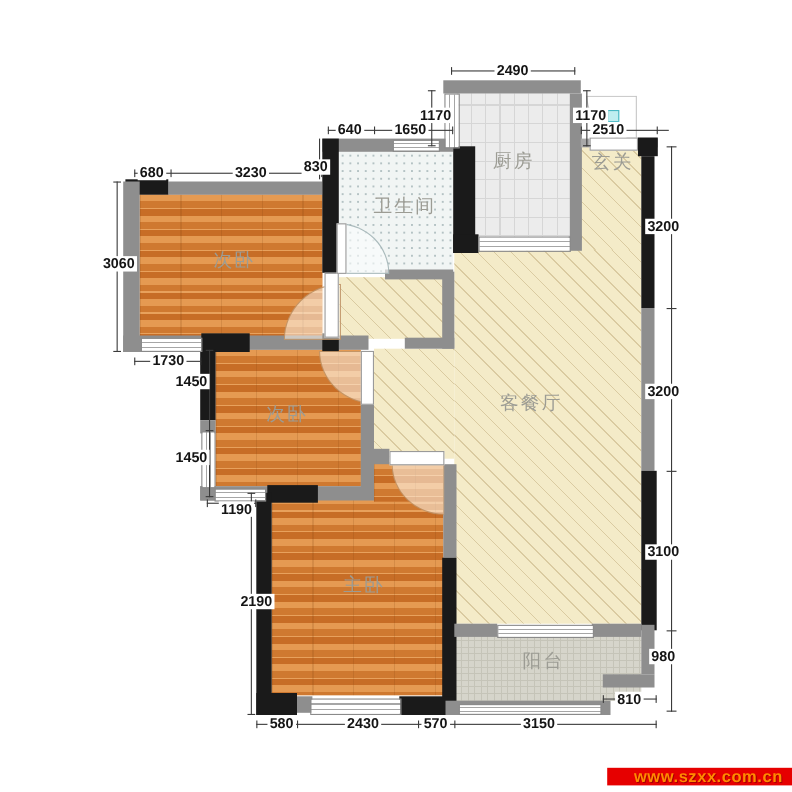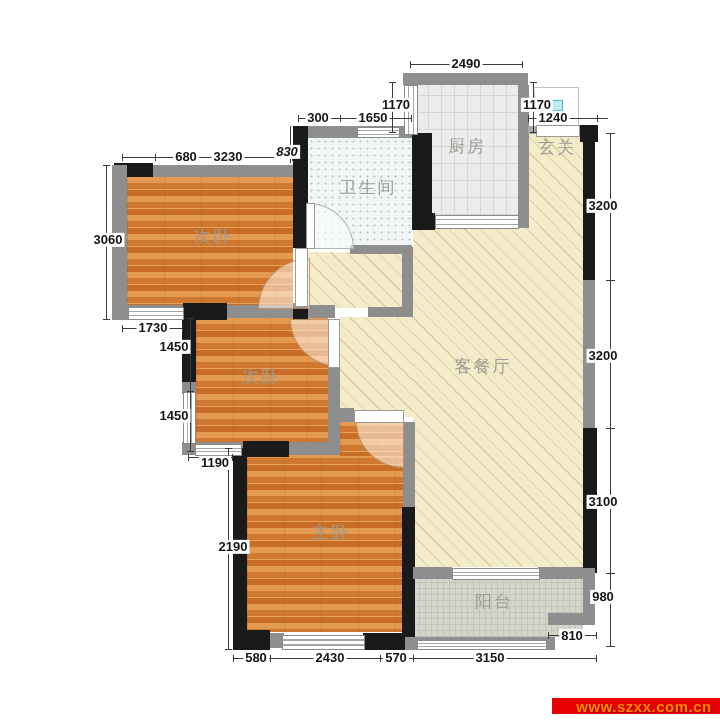--- a/index.html
+++ b/index.html
@@ -210,30 +210,30 @@
   <div class="tk" style="left:548px;top:632px;width:1px;height:7px;"></div>
   <div class="tk" style="left:596px;top:632px;width:1px;height:7px;"></div>
 
   <div class="dl" style="left:610px;top:133px;width:1px;height:514px;"></div>
   <div class="tk" style="left:606px;top:133px;width:9px;height:1px;"></div>
   <div class="tk" style="left:606px;top:280px;width:9px;height:1px;"></div>
   <div class="tk" style="left:606px;top:428px;width:9px;height:1px;"></div>
   <div class="tk" style="left:606px;top:573px;width:9px;height:1px;"></div>
   <div class="tk" style="left:606px;top:646px;width:9px;height:1px;"></div>
 
-  <div class="dim" style="left:138px;top:157px;margin-left:48px;">680</div>
+  <div class="dim" style="left:138px;top:157px;">680</div>
   <div class="dim" style="left:228px;top:157px;">3230</div>
   <div class="dim" style="left:108px;top:240px;">3060</div>
-  <div class="dim" style="left:287px;top:152px;font-style:italic;">830</div>
-  <div class="dim" style="left:318px;top:118px;">300</div>
+  <div class="dim" style="left:287px;top:152px;">830</div>
+  <div class="dim" style="left:318px;top:118px;">640</div>
   <div class="dim" style="left:373px;top:118px;">1650</div>
   <div class="dim" style="left:396px;top:105px;">1170</div>
   <div class="dim" style="left:466px;top:64px;">2490</div>
   <div class="dim" style="left:537px;top:105px;">1170</div>
-  <div class="dim" style="left:553px;top:118px;">1240</div>
+  <div class="dim" style="left:553px;top:118px;">2510</div>
   <div class="dim" style="left:603px;top:206px;">3200</div>
   <div class="dim" style="left:603px;top:356px;">3200</div>
   <div class="dim" style="left:603px;top:502px;">3100</div>
   <div class="dim" style="left:603px;top:597px;">980</div>
   <div class="dim" style="left:572px;top:636px;">810</div>
   <div class="dim" style="left:153px;top:328px;">1730</div>
   <div class="dim" style="left:174px;top:347px;">1450</div>
   <div class="dim" style="left:174px;top:416px;">1450</div>
   <div class="dim" style="left:215px;top:463px;">1190</div>
   <div class="dim" style="left:233px;top:547px;">2190</div>

